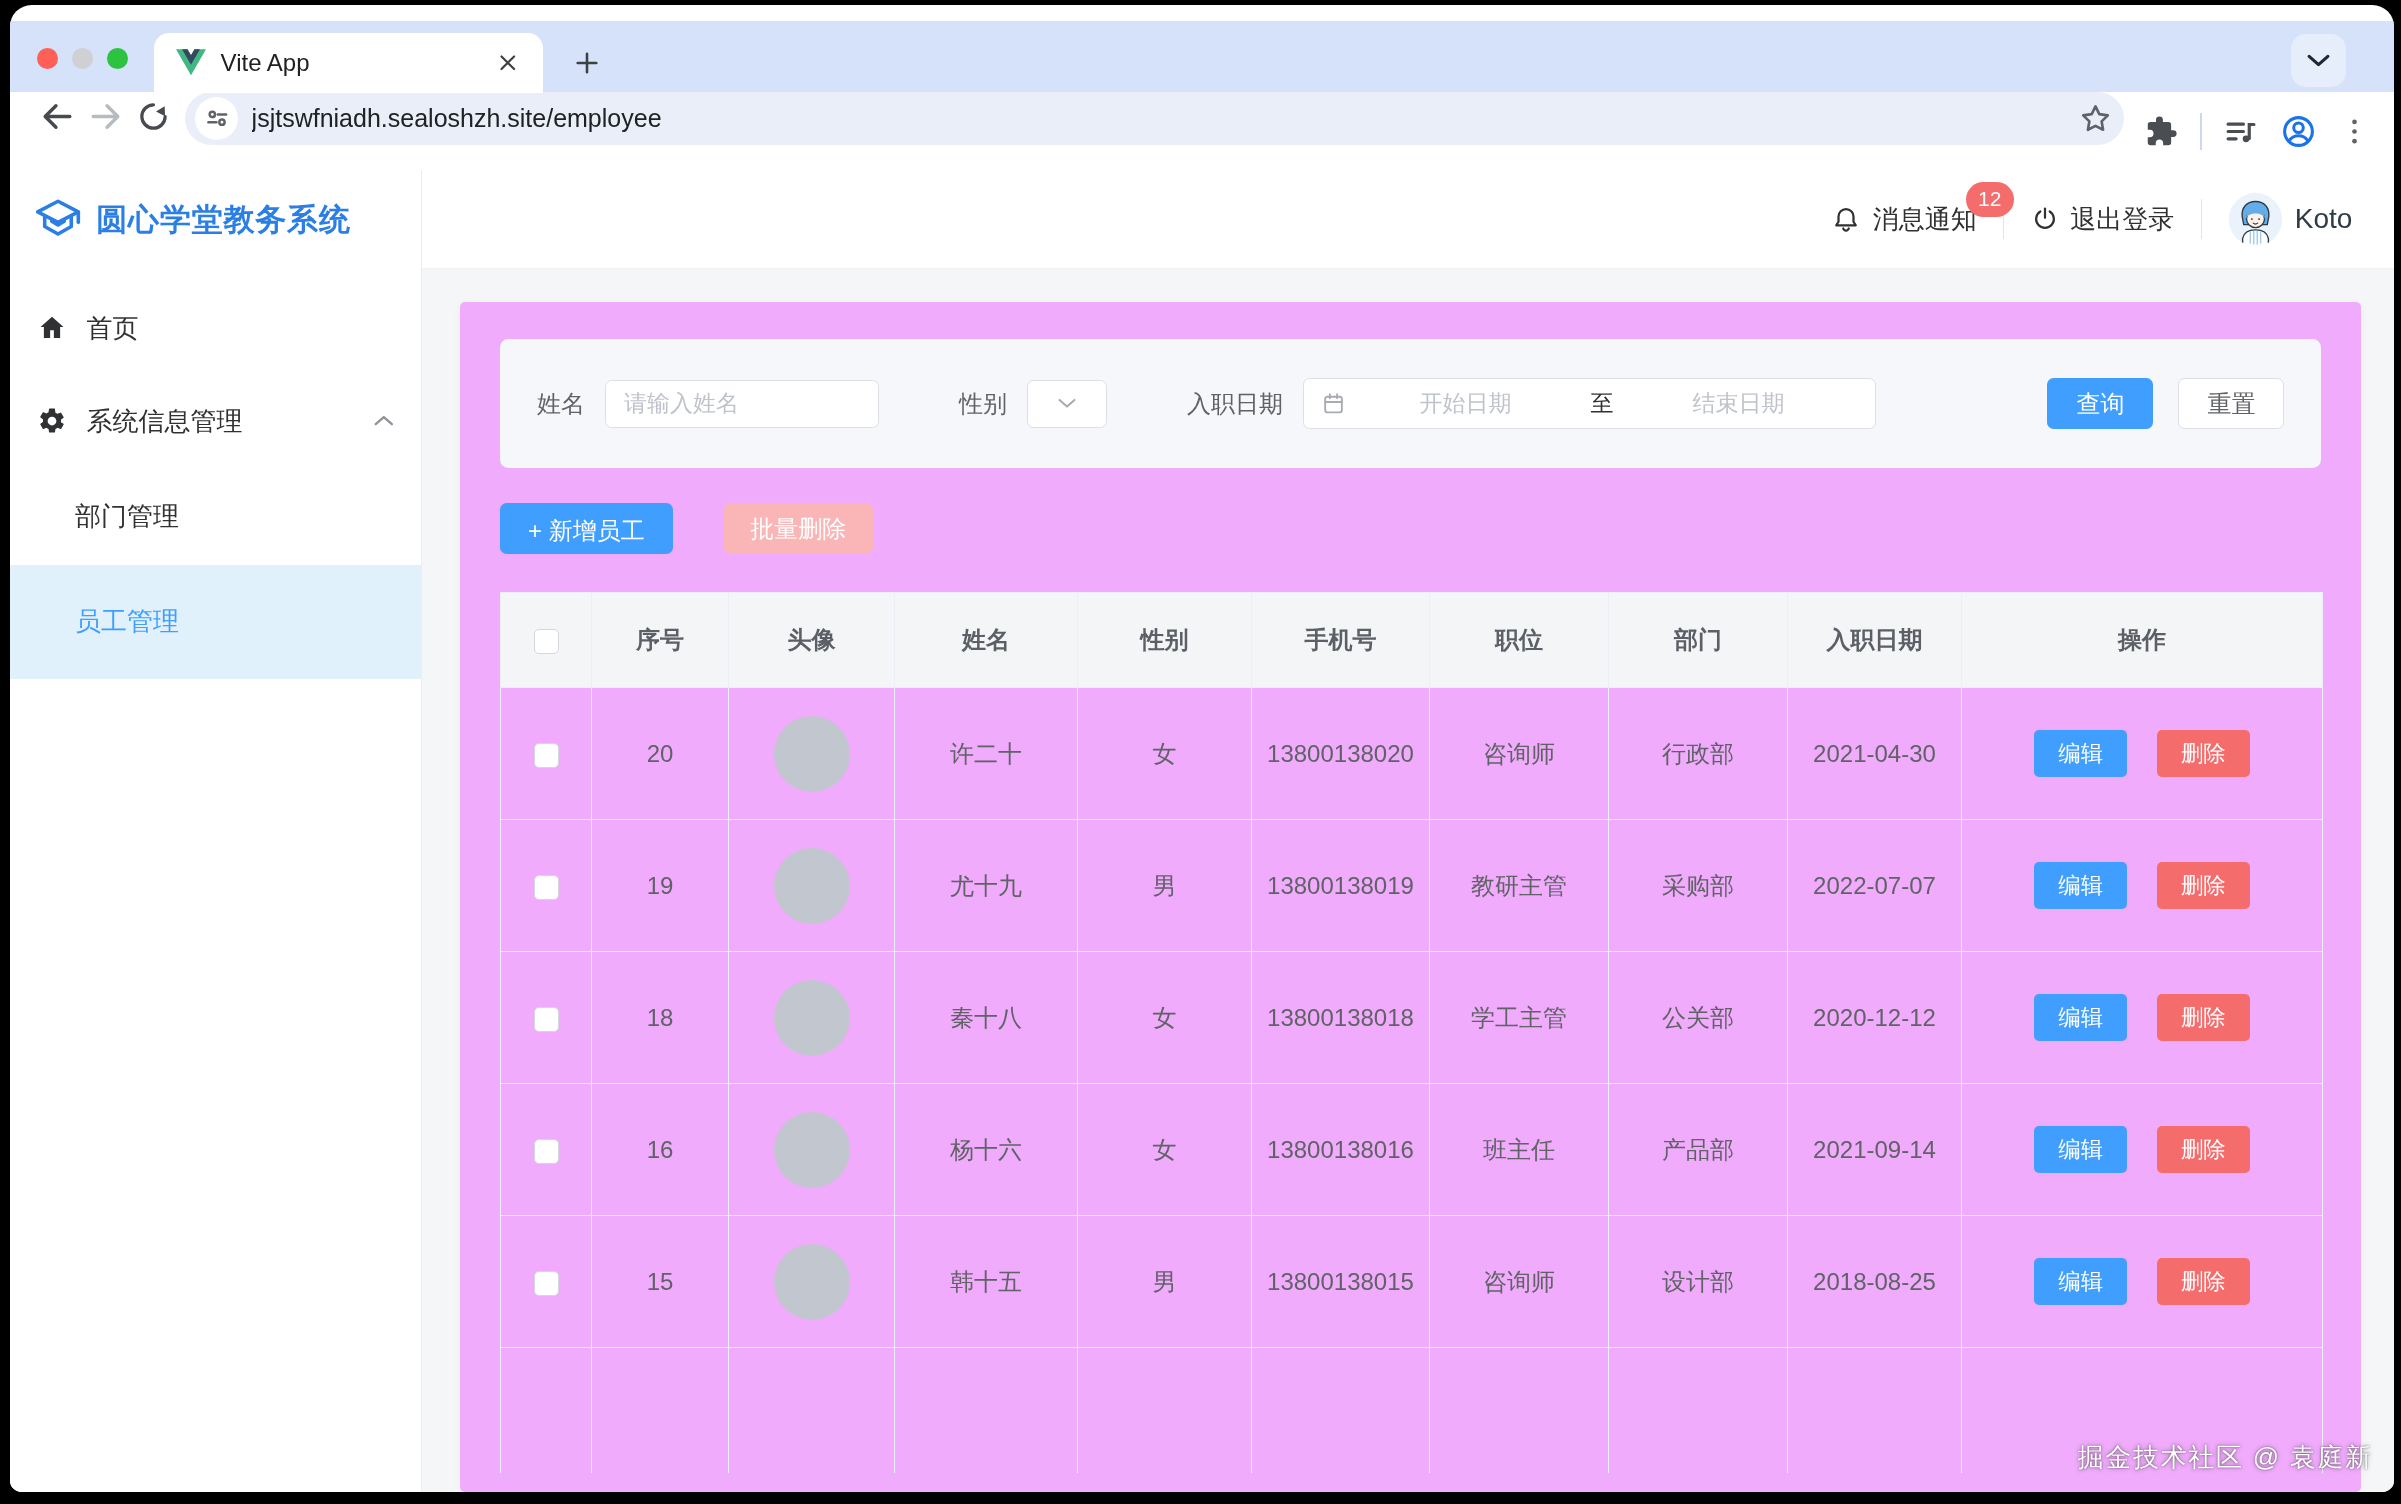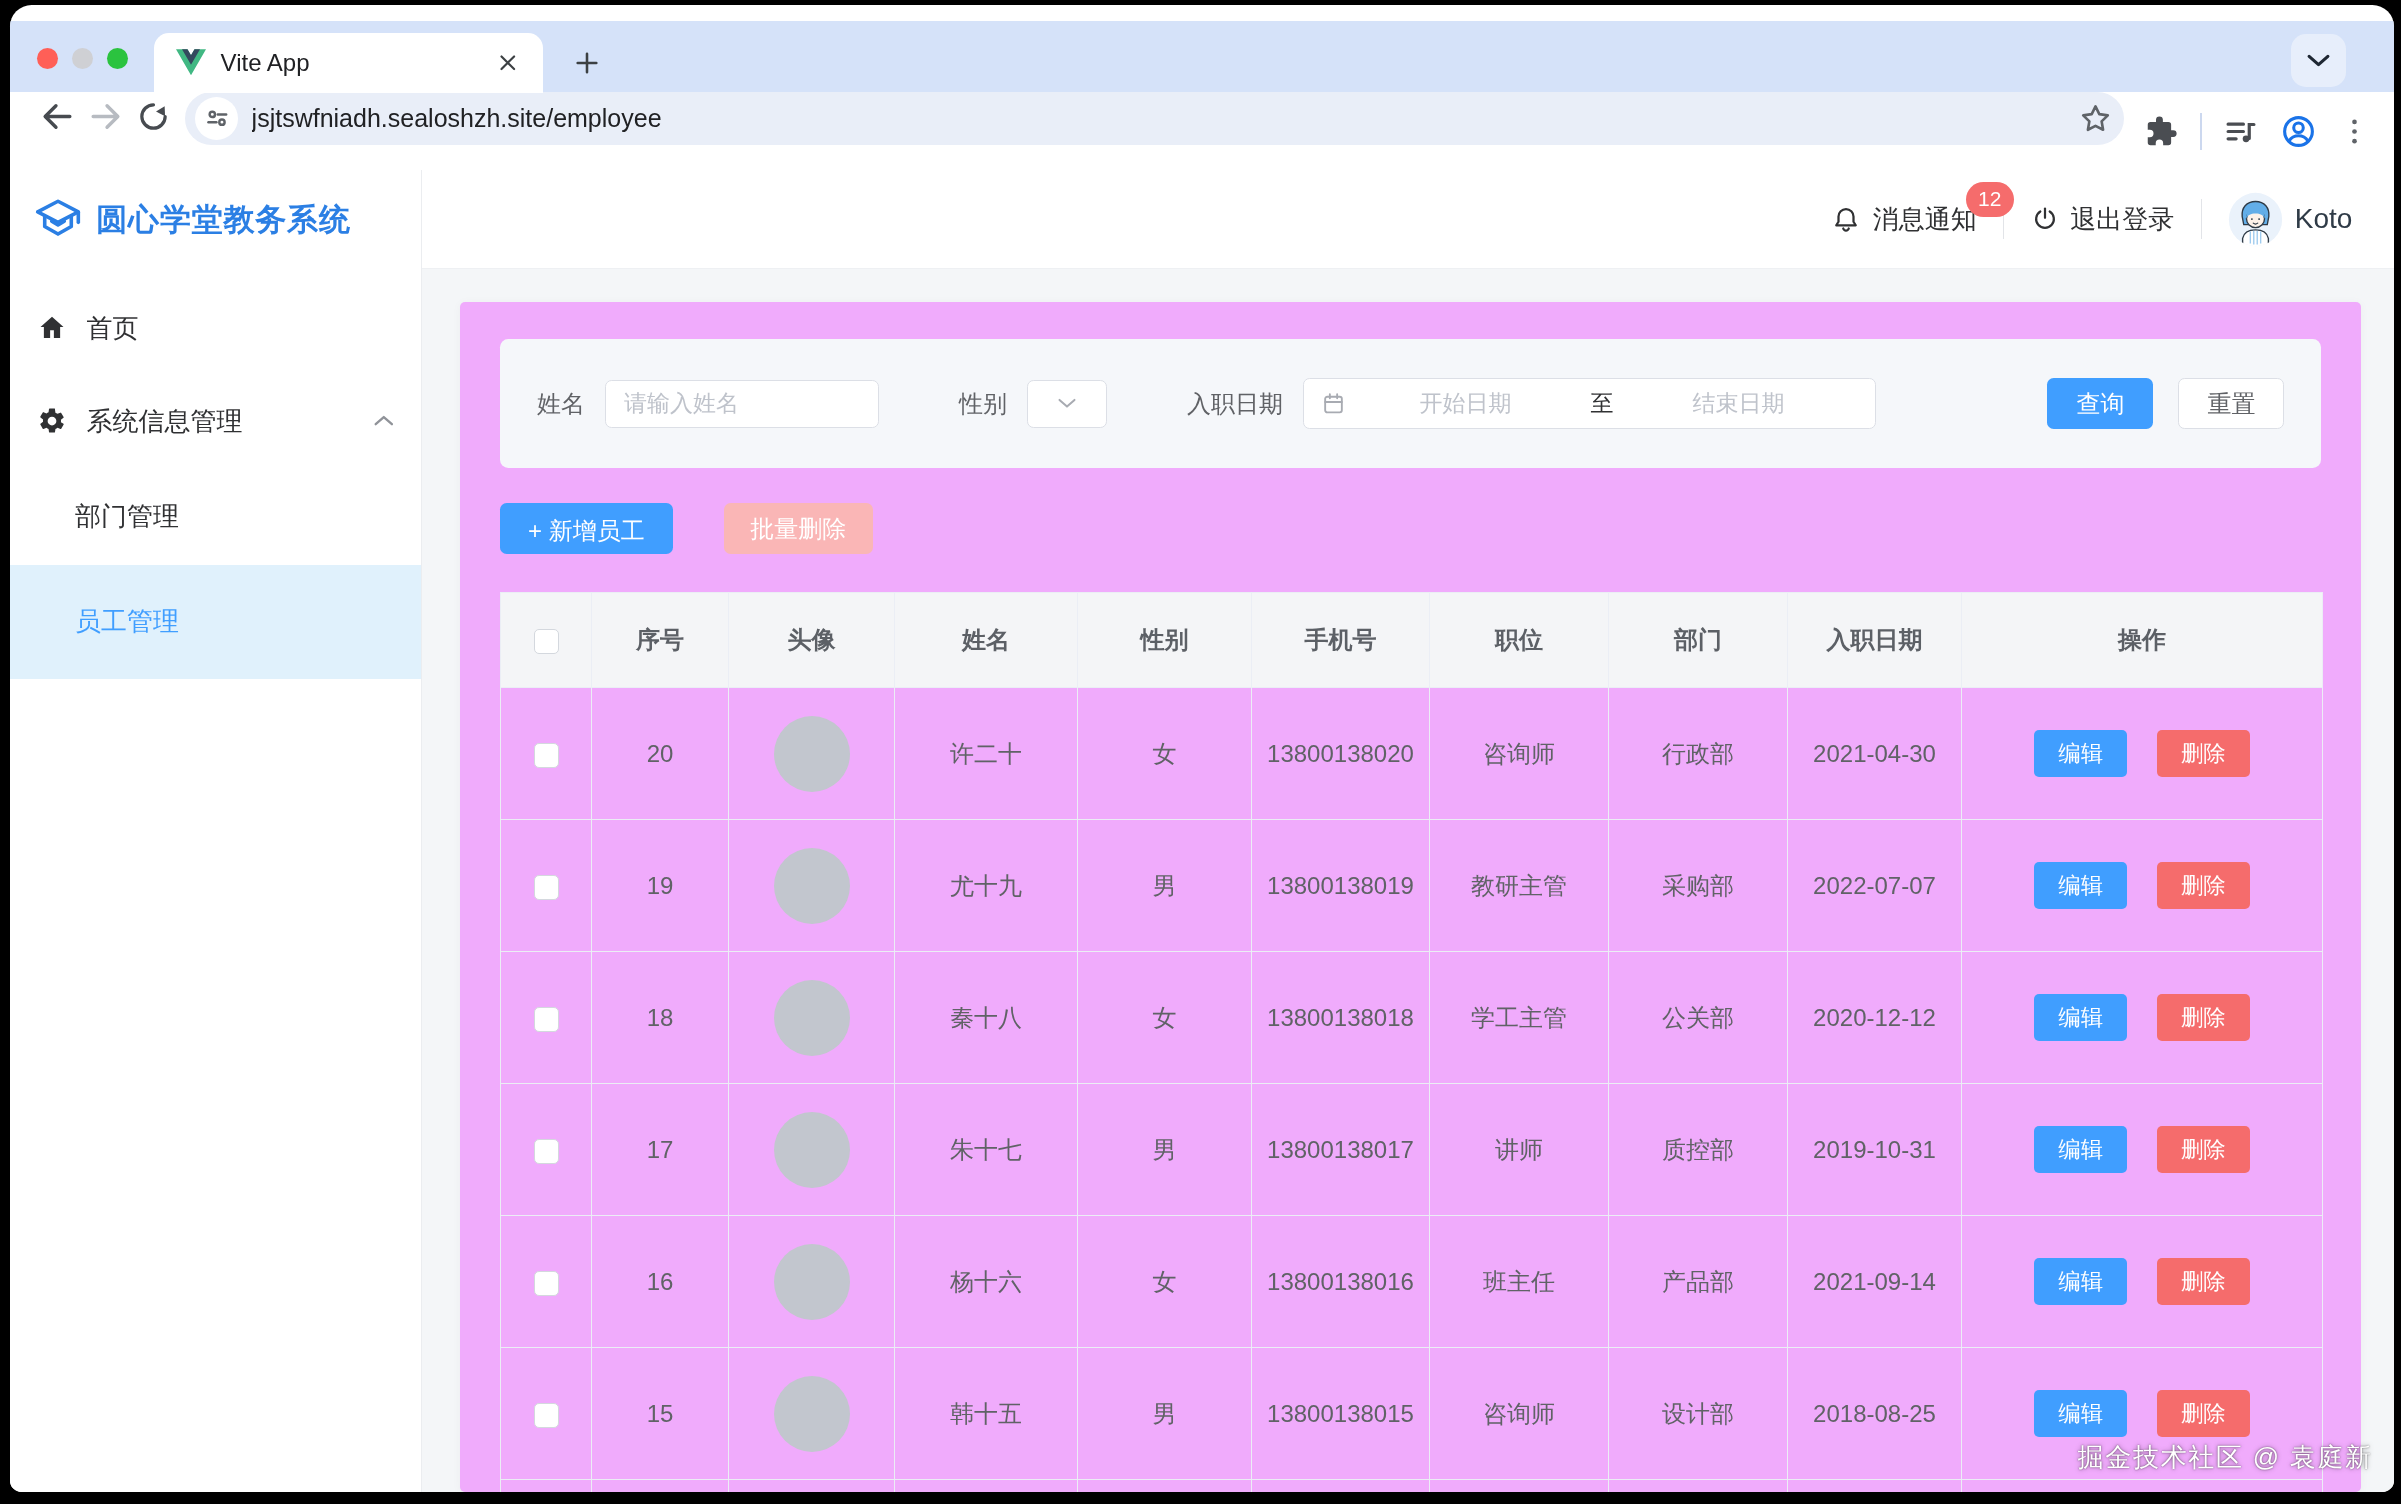--- a/index.html
+++ b/index.html
@@ -411,37 +411,20 @@
                     <td>学工主管</td>
                     <td>公关部</td>
                     <td>2020-12-12</td>
                     <td>
                       <button class="btn btn-edit">编辑</button>
                       <button class="btn btn-del">删除</button>
                     </td>
                   </tr>
                   <tr>
                     <td><span class="cb"></span></td>
-                    <td>17</td>
-                    <td><span class="avatar-circle"></span></td>
-                    <td>朱十七</td>
-                    <td>男</td>
-                    <td>
-                        <div class="phone-txt">13800138017</div>
-                      </td>
-                    <td>讲师</td>
-                    <td>质控部</td>
-                    <td>2019-10-31</td>
-                    <td>
-                      <button class="btn btn-edit">编辑</button>
-                      <button class="btn btn-del">删除</button>
-                    </td>
-                  </tr>
-                  <tr>
-                    <td><span class="cb"></span></td>
                     <td>16</td>
                     <td><span class="avatar-circle"></span></td>
                     <td>杨十六</td>
                     <td>女</td>
                     <td>
                         <div class="phone-txt">13800138016</div>
                       </td>
                     <td>班主任</td>
                     <td>产品部</td>
                     <td>2021-09-14</td>

